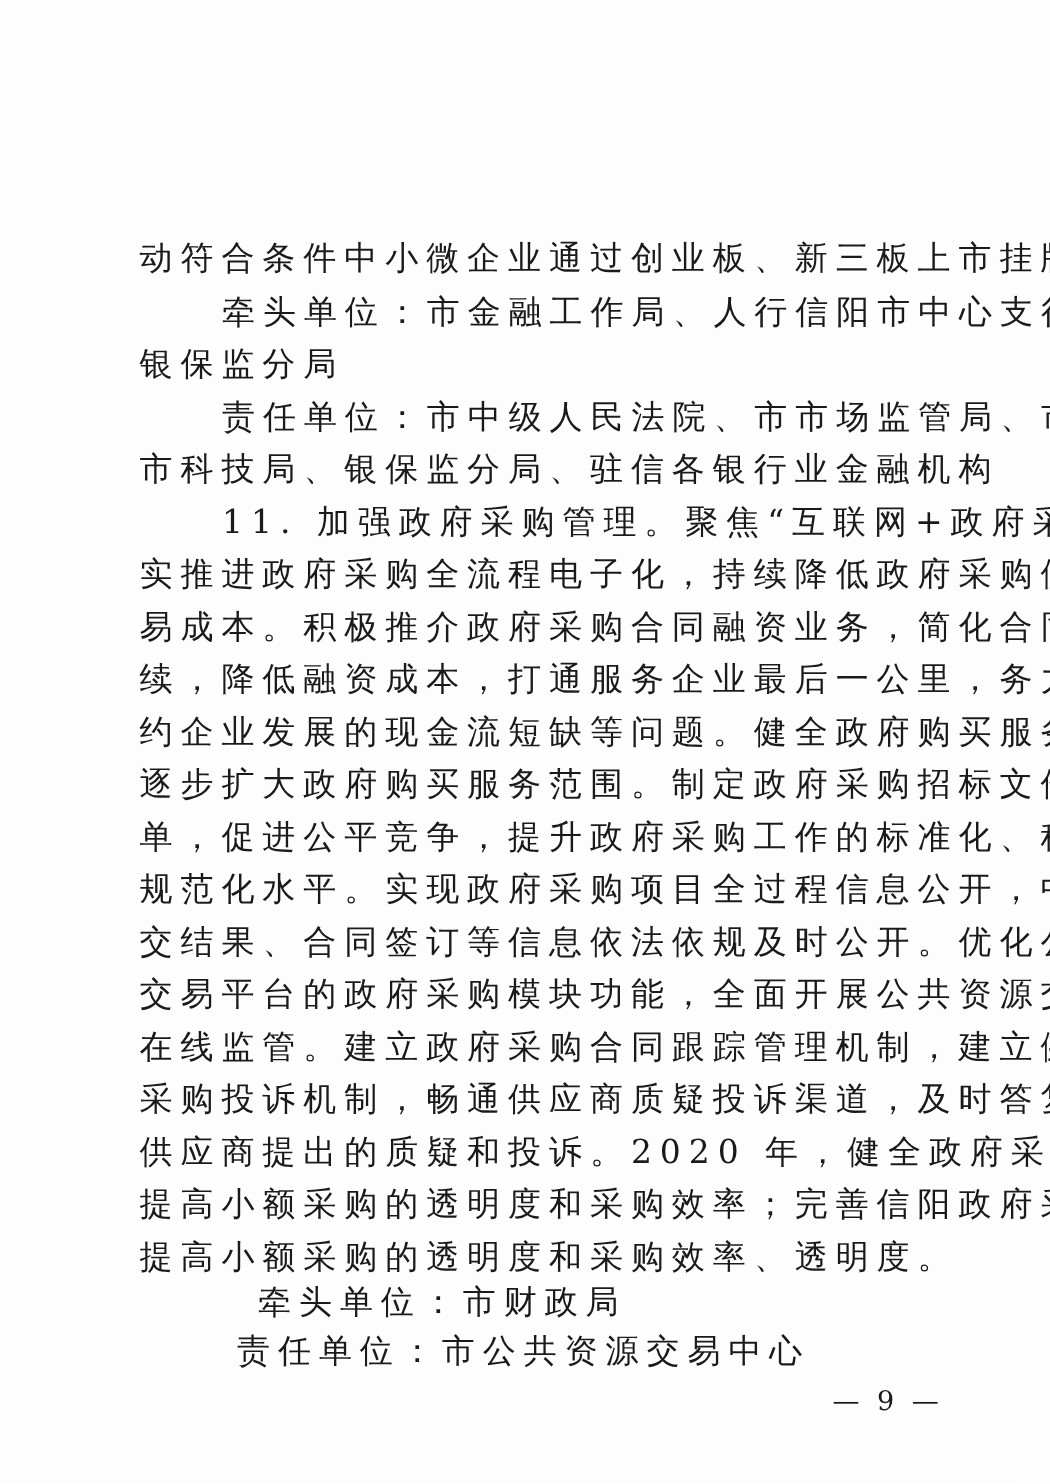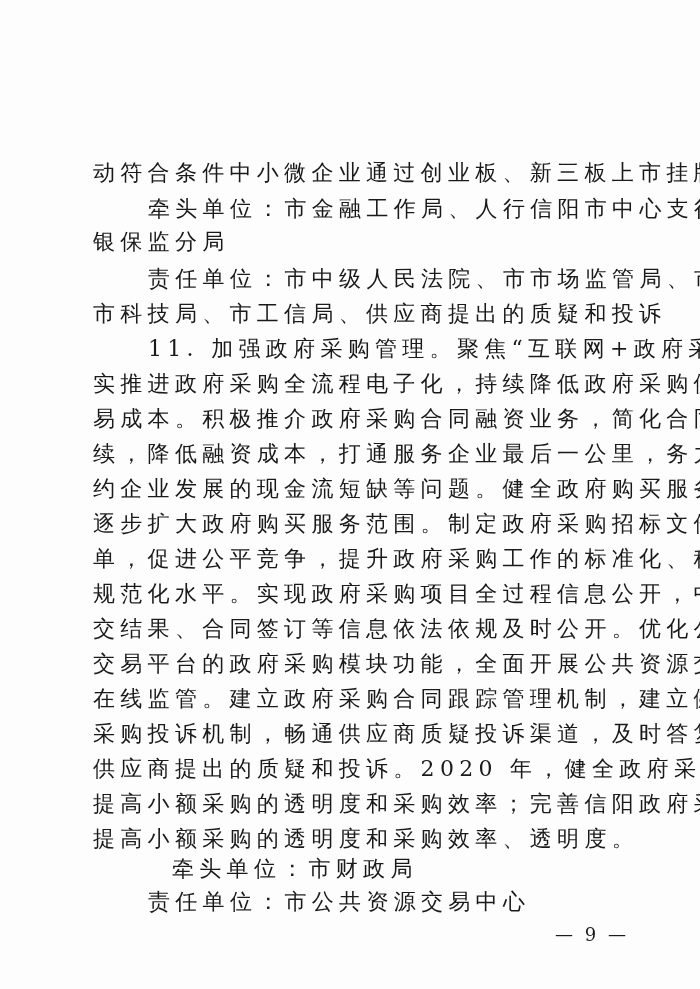--- a/index.html
+++ b/index.html
@@ -40,34 +40,34 @@
       letter-spacing: 3px;
       white-space: nowrap;
     }
   </style>
 </head>
 <body>
 
 <div class="page">
   <div class="line" style="top:160px;">动符合条件中小微企业通过创业板、新三板上市挂牌融资。</div>
   <div class="line indent" style="top:196px;">牵头单位：市金融工作局、人行信阳市中心支行、信阳</div>
-  <div class="line" style="top:231px;font-family:Liberation Mono, monospace;">银保监分局</div>
+  <div class="line" style="top:231px;">银保监分局</div>
   <div class="line indent" style="top:266px;">责任单位：市中级人民法院、市市场监管局、市财政局、</div>
-  <div class="line" style="top:301px;">市科技局、市工信局、供应商提出的质疑和投诉</div>
+  <div class="line" style="top:301px;">市科技局、银保监分局、驻信各银行业金融机构</div>
   <div class="line indent" style="top:336px;">11. 加强政府采购管理。聚焦“互联网+政府采购”，扎</div>
   <div class="line" style="top:371px;">实推进政府采购全流程电子化，持续降低政府采购供应商交</div>
   <div class="line" style="top:406px;">易成本。积极推介政府采购合同融资业务，简化合同融资手</div>
   <div class="line" style="top:441px;">续，降低融资成本，打通服务企业最后一公里，务力解决制</div>
   <div class="line" style="top:476px;">约企业发展的现金流短缺等问题。健全政府购买服务目录，</div>
   <div class="line" style="top:511px;">逐步扩大政府购买服务范围。制定政府采购招标文件负面清</div>
   <div class="line" style="top:546px;">单，促进公平竞争，提升政府采购工作的标准化、科学化、</div>
   <div class="line" style="top:581px;">规范化水平。实现政府采购项目全过程信息公开，中标、成</div>
   <div class="line" style="top:616px;">交结果、合同签订等信息依法依规及时公开。优化公共资源</div>
   <div class="line" style="top:651px;">交易平台的政府采购模块功能，全面开展公共资源交易实时</div>
   <div class="line" style="top:686px;">在线监管。建立政府采购合同跟踪管理机制，建立健全政府</div>
   <div class="line" style="top:721px;">采购投诉机制，畅通供应商质疑投诉渠道，及时答复和处理</div>
   <div class="line" style="top:756px;">供应商提出的质疑和投诉。2020 年，健全政府采购网上商城，</div>
   <div class="line" style="top:791px;">提高小额采购的透明度和采购效率；完善信阳政府采购网，</div>
   <div class="line" style="top:826px;">提高小额采购的透明度和采购效率、透明度。</div>
   <div class="line indent" style="top:856px;margin-left:24px;">牵头单位：市财政局</div>
-  <div class="line indent" style="top:889px;">责任单位：市公共资源交易中心</div>
+  <div class="line indent" style="top:889px;margin-left:10px;">责任单位：市公共资源交易中心</div>
   <div class="page-number">— 9 —</div>
 </div>
 
 </body></html>

